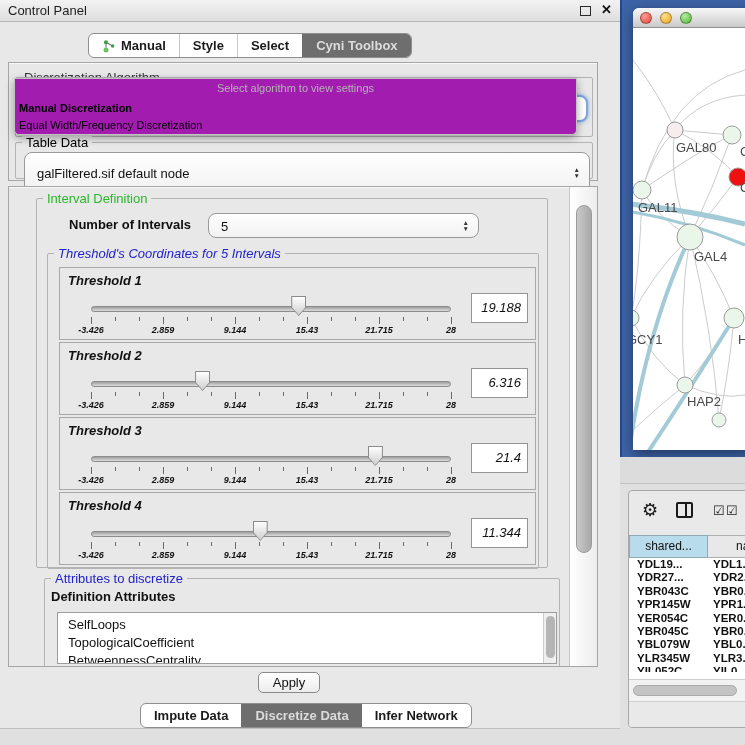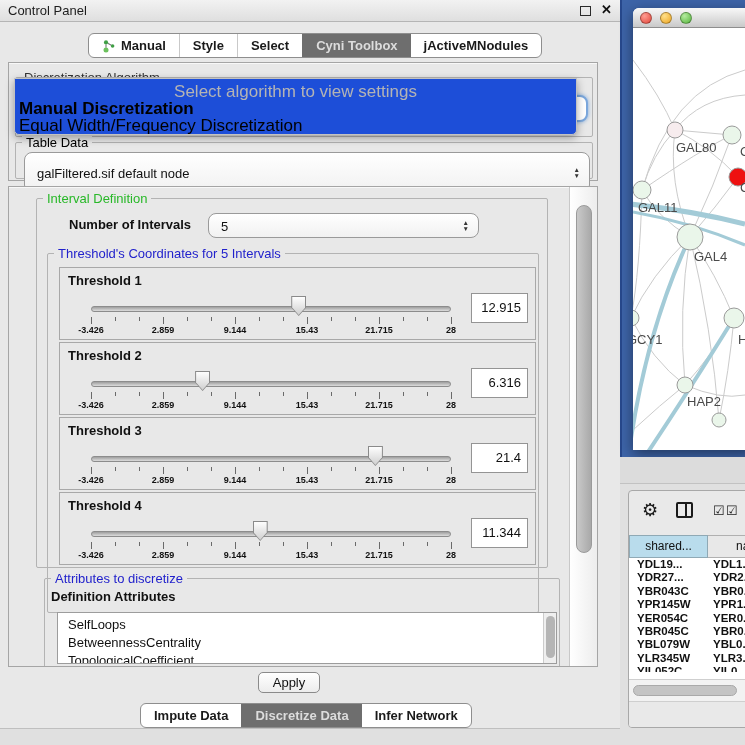--- a/index.html
+++ b/index.html
@@ -35,22 +35,22 @@
   
   .combo { position:absolute; background:linear-gradient(#ffffff,#f1f1f1); border:1px solid #9a9a9a; border-radius:8px; font-size:13px; color:#111; }
   .combo .cval { position:absolute; left:12px; top:50%; transform:translateY(-50%); white-space:nowrap; }
   .spinner { position:absolute; right:9px; top:50%; transform:translateY(-50%); display:flex; flex-direction:column; align-items:center; line-height:6px; font-size:6.5px; color:#333; }
 
   
   .focuscombo { position:absolute; left:440px; top:95px; width:148px; height:27px; background:#fff;
     border:2px solid #7ba7dc; border-radius:8px; box-shadow:0 0 4px #7ba7dc; z-index:5; }
 
   
-  .popup { position:absolute; left:14px; top:78px; width:563px; height:57px; background:#1d4ed8;
-    border:1px solid #c2c2c2; border-radius:0 0 5px 5px; box-shadow:0 3px 9px rgba(0,0,0,.35); z-index:50; font-size:17px; }
+  .popup { position:absolute; left:14px; top:78px; width:563px; height:57px; background:#a21caf;
+    border:1px solid #c2c2c2; border-radius:0 0 5px 5px; box-shadow:0 3px 9px rgba(0,0,0,.35); z-index:50; font-size:11px; }
   .popup .hint { position:absolute; top:3px; left:0; width:100%; text-align:center; color:#b4b4b4; }
   .popup .opt { position:absolute; left:4px; height:17px; line-height:17px; color:#000; white-space:nowrap; }
   .popup .opt.b { font-weight:bold; }
 
   
   .vsb-track { position:absolute; background:linear-gradient(to right,#ffffff,#ececec); border-left:1px solid #c8c8c8; }
   .vsb-thumb { position:absolute; background:linear-gradient(to right,#c9c9c9,#a9a9a9); border:1px solid #9a9a9a; border-radius:8px; }
 
   
   .tbox { position:absolute; border:1px solid #a8a8a8; }
@@ -140,23 +140,20 @@
       </div>
       <div class="tab">
         <span>Style</span>
       </div>
       <div class="tab">
         <span>Select</span>
       </div>
       <div class="tab sel">
         <span>Cyni Toolbox</span>
       </div>
-      <div class="tab">
-        <span>jActiveMNodules</span>
-      </div>
     </div>
 
   <div class="abs panelbox" style="left:8px; top:62px; width:590px; height:119px;">
     <span style="position:absolute; left:12px; top:7px; font-size:13px; color:#333; background:#e8e8e8; padding:0 3px;">Discretization Algorithm</span>
     <div class="group" style="left:6px; top:14px; width:578px; height:60px;"></div>
 
     <div class="group" style="left:6px; top:79px; width:578px; height:37px;">
       <span class="gtitle">Table Data</span>
       <div class="combo" style="left:8px; top:9px; width:566px; height:41px;">
         <span class="cval">galFiltered.sif default node</span>
@@ -190,21 +187,21 @@
 
       <span style="position:absolute; left:32px; top:18px; font-size:13px; font-weight:bold; color:#111;">Number of Intervals</span>
       <div class="combo" style="left:171px; top:14px; width:271px; height:25px;">
         <span class="cval">5</span>
         <span class="spinner">
           <span>▲</span>
             <span>▼</span>
         </span>
       </div>
 
-      <div class="group" style="left:10px; top:54px; width:492px; height:360px;">
+      <div class="group" style="left:10px; top:54px; width:492px; height:316px;font-style:italic;">
         <span class="gtitle blue">Threshold's Coordinates for 5 Intervals</span>
         <div id="thresholds">
             <div class="tbox" style="left: 11px; top: 13px; width: 477px; height: 73px;">
               <div class="tlabel">Threshold 1</div>
               <div class="track"></div>
               <div class="thumb" style="left: 231.22px;">
                 <div class="tin"></div>
               </div>
               <div class="ticks">
                 <div class="tick" style="left: 0px; height: 7px;"></div>
@@ -225,21 +222,21 @@
                 <div class="tick" style="left: 360px; height: 7px;"></div>
               </div>
               <div class="axlabs">
                 <span class="axlab" style="left: -30px;">-3.426</span>
                 <span class="axlab" style="left: 42px;">2.859</span>
                 <span class="axlab" style="left: 114px;">9.144</span>
                 <span class="axlab" style="left: 186px;">15.43</span>
                 <span class="axlab" style="left: 258px;">21.715</span>
                 <span class="axlab" style="left: 330px;">28</span>
               </div>
-              <div class="valbox">12.915</div>
+              <div class="valbox">19.188</div>
             </div>
             <div class="tbox" style="left: 11px; top: 88px; width: 477px; height: 73px;">
               <div class="tlabel">Threshold 2</div>
               <div class="track"></div>
               <div class="thumb" style="left: 135.1px;">
                 <div class="tin"></div>
               </div>
               <div class="ticks">
                 <div class="tick" style="left: 0px; height: 7px;"></div>
                 <div class="tick" style="left: 24px; height: 4px;"></div>
@@ -339,22 +336,22 @@
           </div>
       </div>
     </div>
 
     <div class="group" style="left:35px; top:391px; width:516px; height:95px;">
       <span class="gtitle blue">Attributes to discretize</span>
       <span style="position:absolute; left:6px; top:10px; font-size:13px; font-weight:bold; color:#111;">Definition Attributes</span>
       <div class="listbox" style="left:12px; top:33px; width:500px; height:52px;">
         <div id="attrItems" style="padding-top:3px;">
             <div class="li">SelfLoops</div>
+            <div class="li">TopologicalCoefficient</div>
             <div class="li">BetweennessCentrality</div>
-            <div class="li">TopologicalCoefficient</div>
           </div>
         <div class="lsb">
             <div class="lth"></div>
           </div>
       </div>
     </div>
 
     <div class="vsb-track" style="left:560px; top:0; width:29px; height:479px;">
       <div class="vsb-thumb" style="left:6px; top:18px; width:16px; height:348px;"></div>
     </div>

